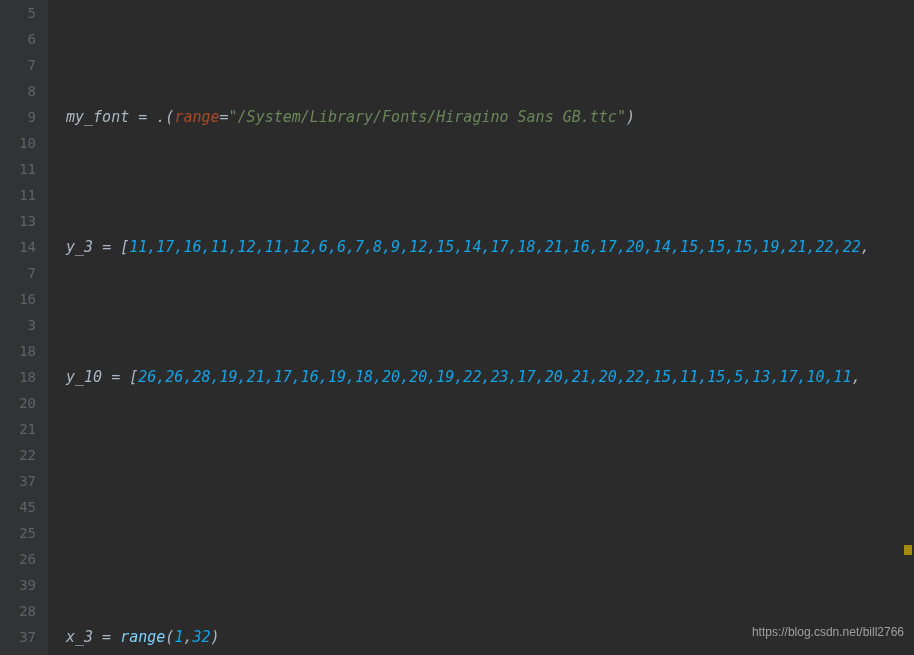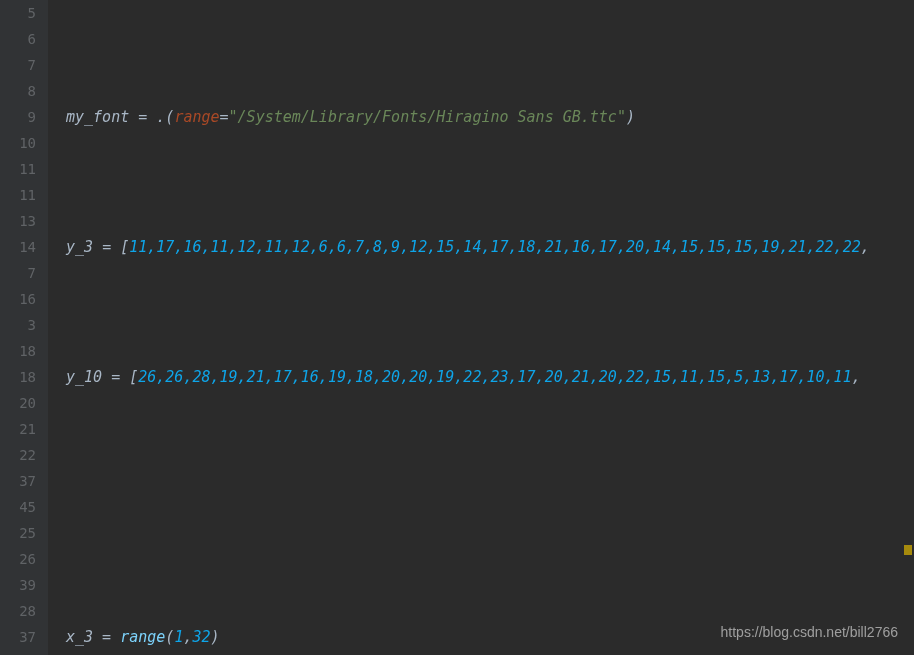--- a/index.html
+++ b/index.html
@@ -46,25 +46,25 @@
   .k-paren { color: #a9b7c6; }
   .mini-mark {
     position:absolute;
     right:2px;
     width:8px;
     height:10px;
     background:#a68a0d;
   }
   .watermark {
     position:absolute;
-    right:16px;
+    right:10px;
     bottom:10px;
     color:#cfcfcf;
     font-family: Arial, sans-serif;
-    font-size:14px;
+    font-size:12px;
     opacity:0.7;
   }
 </style>
 </head>
 <body>
 
 <div class="editor">
   <div class="gutter">
       <div>5</div>
       <div>6</div>

